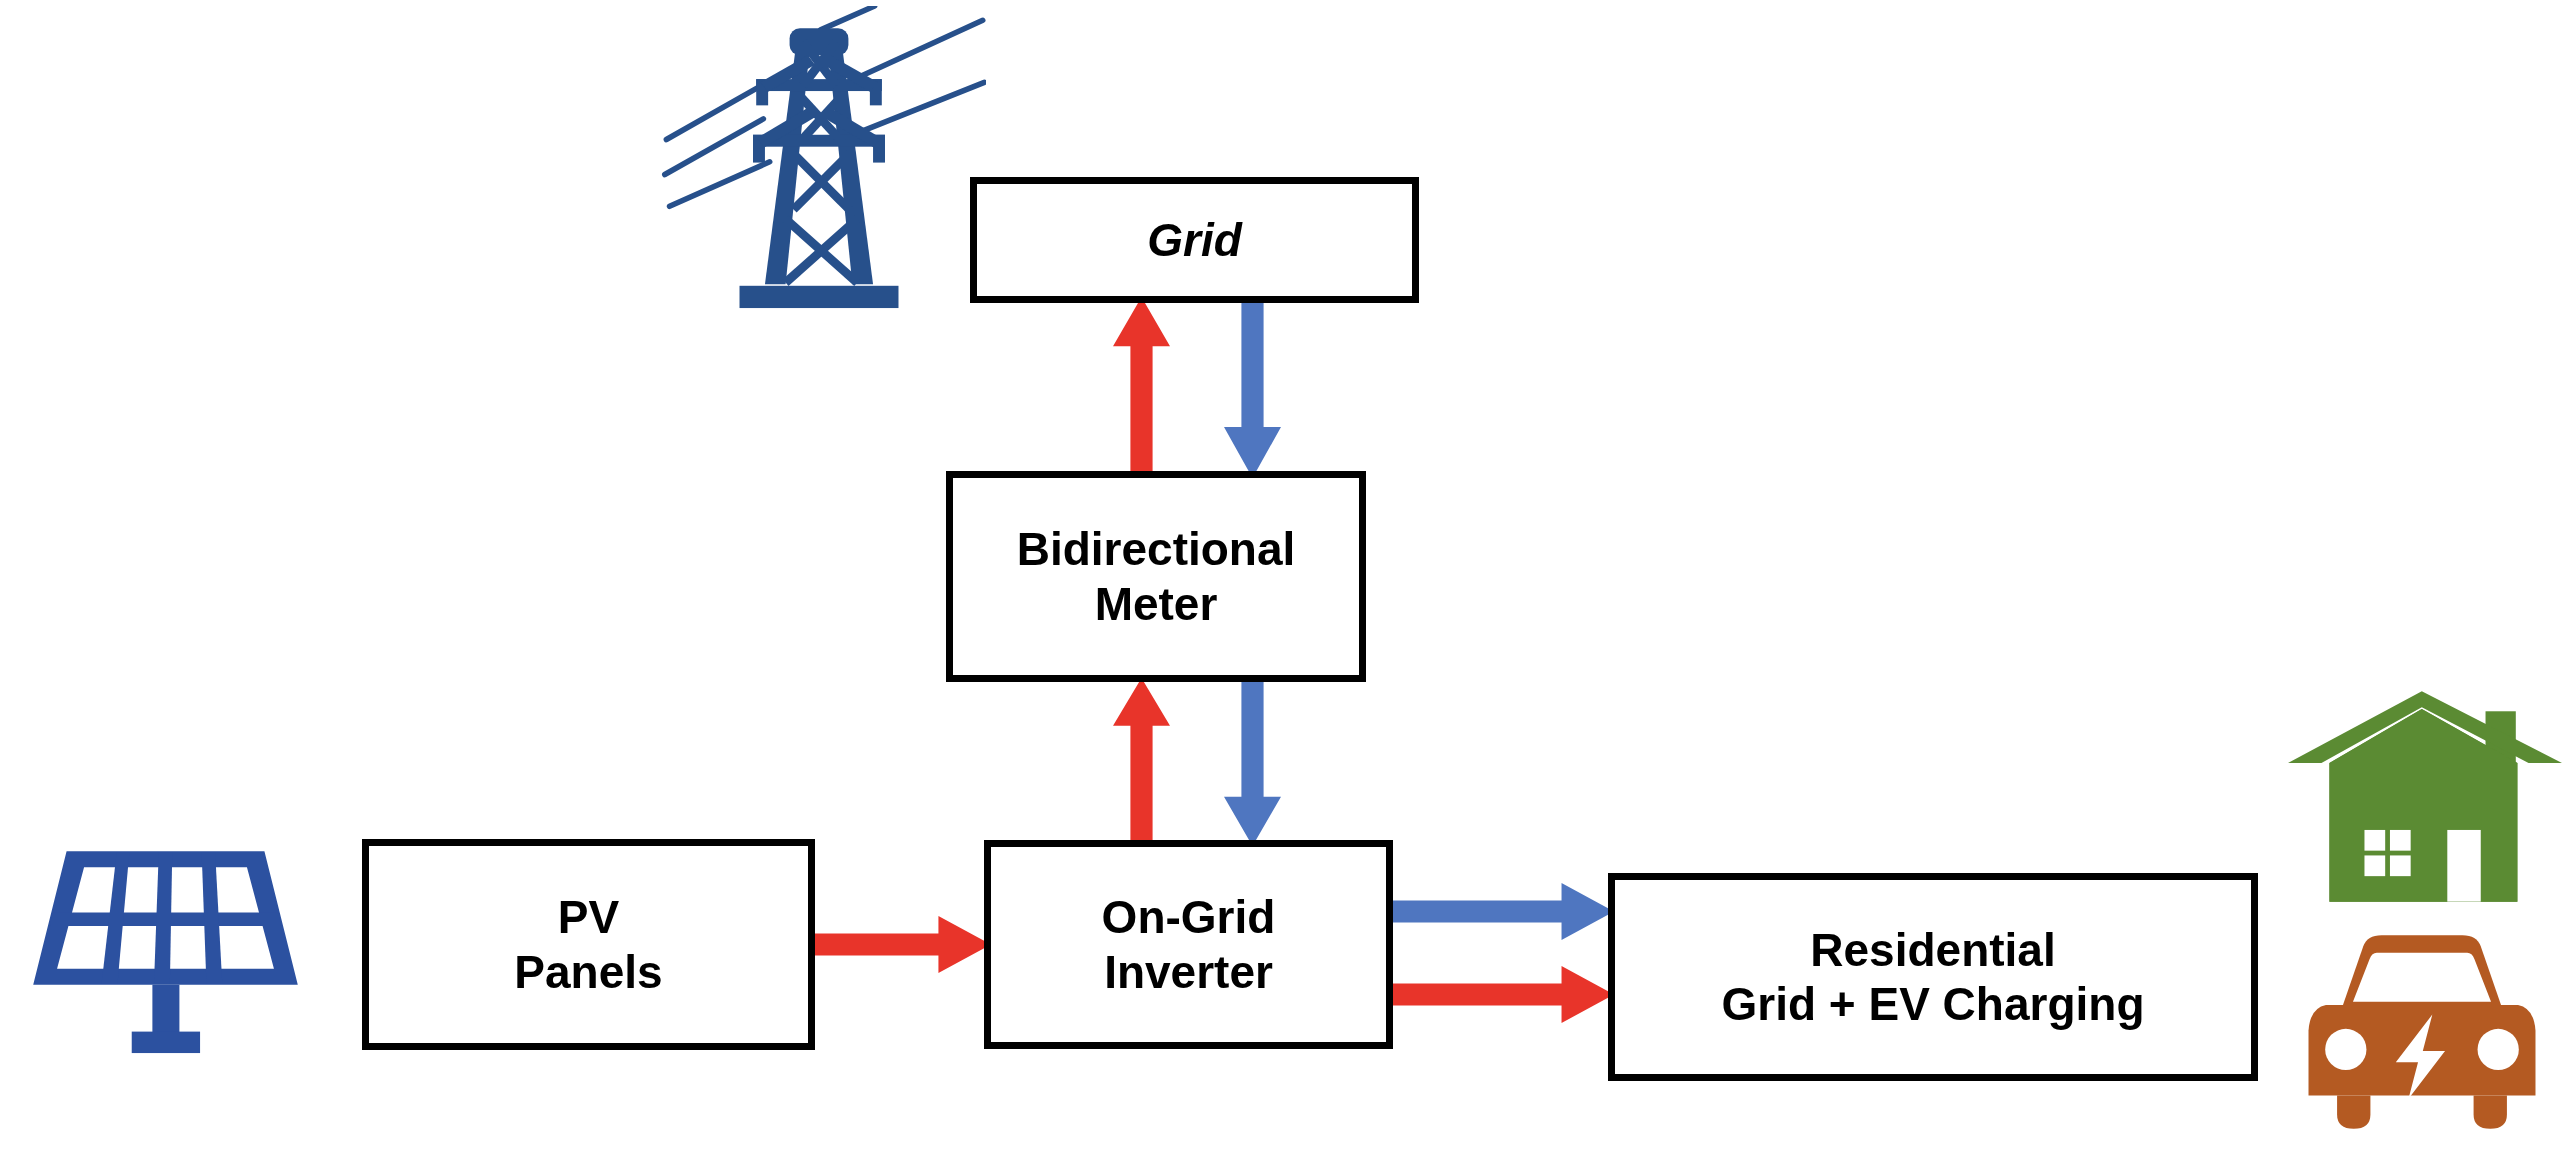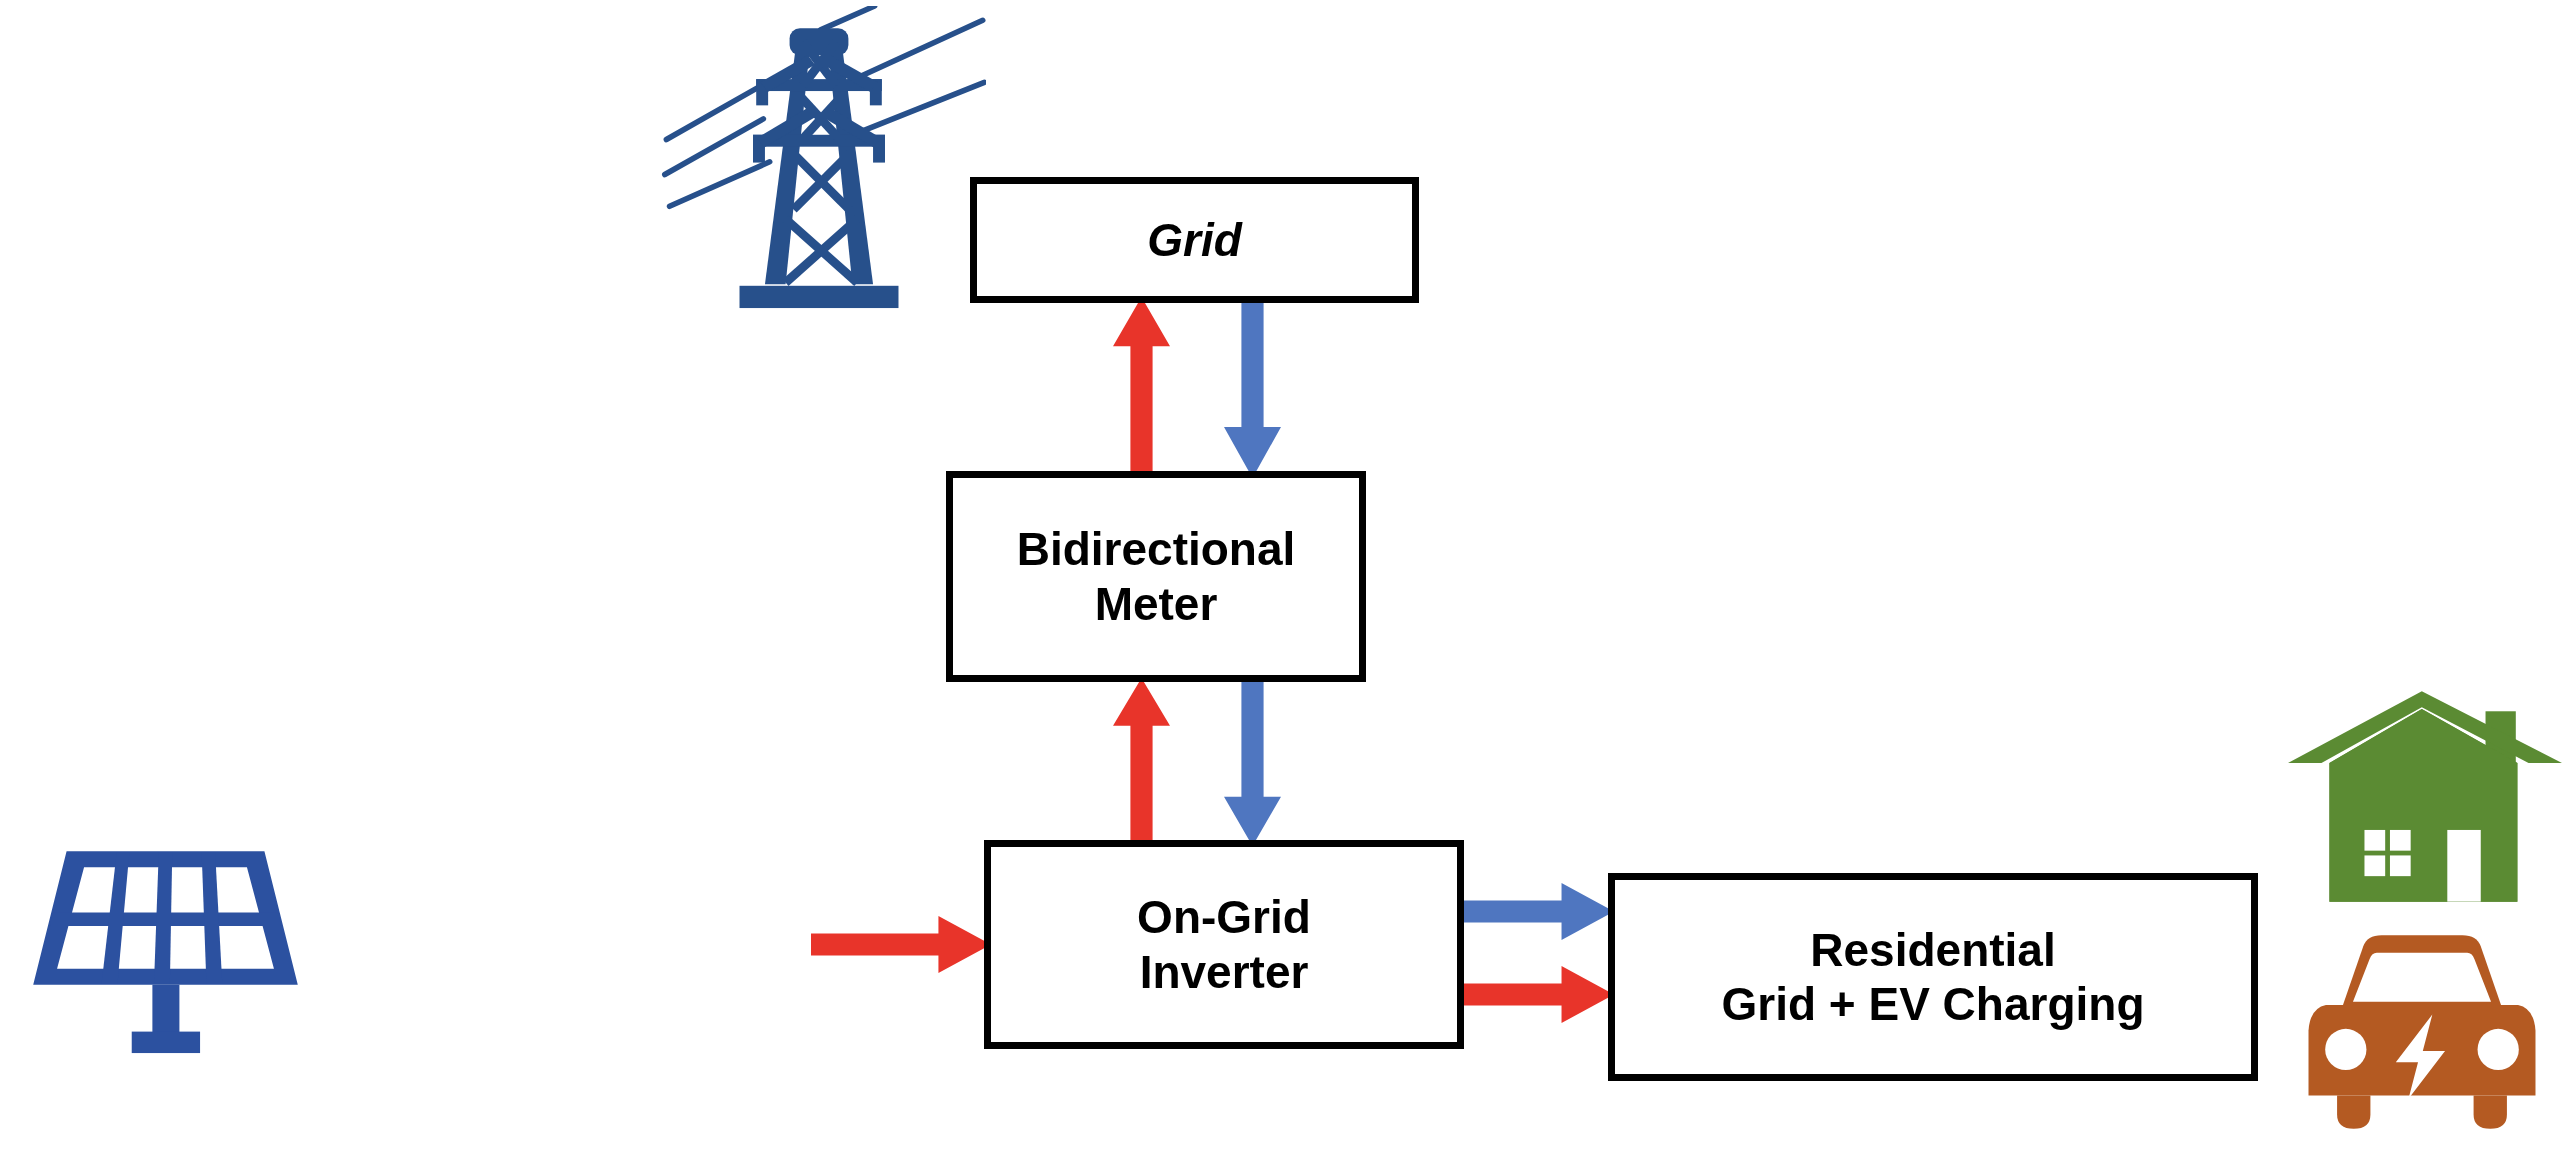--- a/index.html
+++ b/index.html
@@ -218,22 +218,26 @@
 
   <div class="node-box" id="box-grid" style="left: 970px; top: 177px; width: 449px; height: 126px; font-size: 46px; border-color: rgb(0, 0, 0); background: rgb(255, 255, 255); color: rgb(0, 0, 0); font-style: italic;">
     <span class="node-line">Grid</span>
   </div>
 
   <div class="node-box" id="box-meter" style="left: 946px; top: 471px; width: 420px; height: 211px; font-size: 46px; border-color: rgb(0, 0, 0); background: rgb(255, 255, 255); color: rgb(0, 0, 0);">
     <span class="node-line">Bidirectional</span>
     <span class="node-line">Meter</span>
   </div>
 
-
-  <div class="node-box" id="box-inverter" style="left: 984px; top: 840px; width: 480px; height: 209px; font-size: 46px; border-color: rgb(0, 0, 0); background: rgb(255, 255, 255); color: rgb(0, 0, 0);">
+  <div class="node-box" id="box-pv" style="left: 362px; top: 839px; width: 453px; height: 211px; font-size: 46px; border-color: rgb(0, 0, 0); background: rgb(255, 255, 255); color: rgb(0, 0, 0);">
+    <span class="node-line">PV</span>
+    <span class="node-line">Panels</span>
+  </div>
+
+  <div class="node-box" id="box-inverter" style="left: 984px; top: 840px; width: 409px; height: 209px; font-size: 46px; border-color: rgb(0, 0, 0); background: rgb(255, 255, 255); color: rgb(0, 0, 0);">
     <span class="node-line">On-Grid</span>
     <span class="node-line">Inverter</span>
   </div>
 
   <div class="node-box" id="box-load" style="left: 1608px; top: 841px; width: 650px; height: 208px; font-size: 46px; border-color: rgb(0, 0, 0); background: rgb(255, 255, 255); color: rgb(0, 0, 0); margin-top: 32px;">
     <span class="node-line">Residential</span>
     <span class="node-line">Grid + EV Charging</span>
   </div>
 
 </div>

